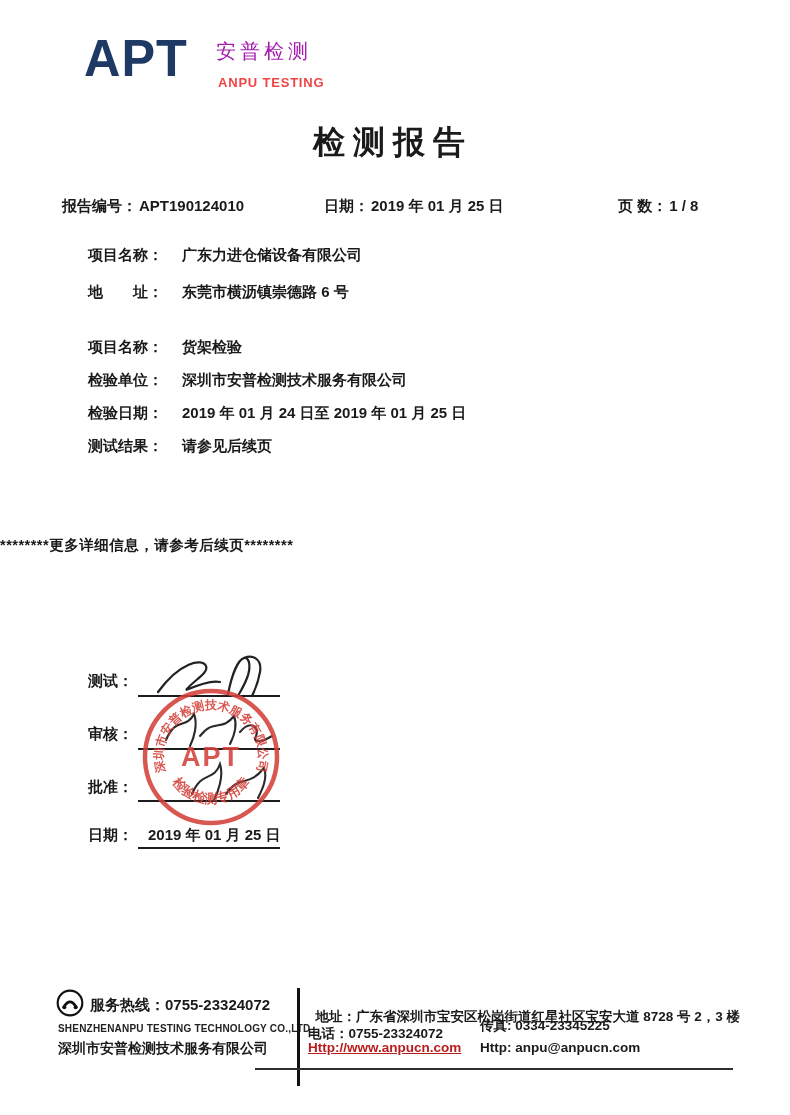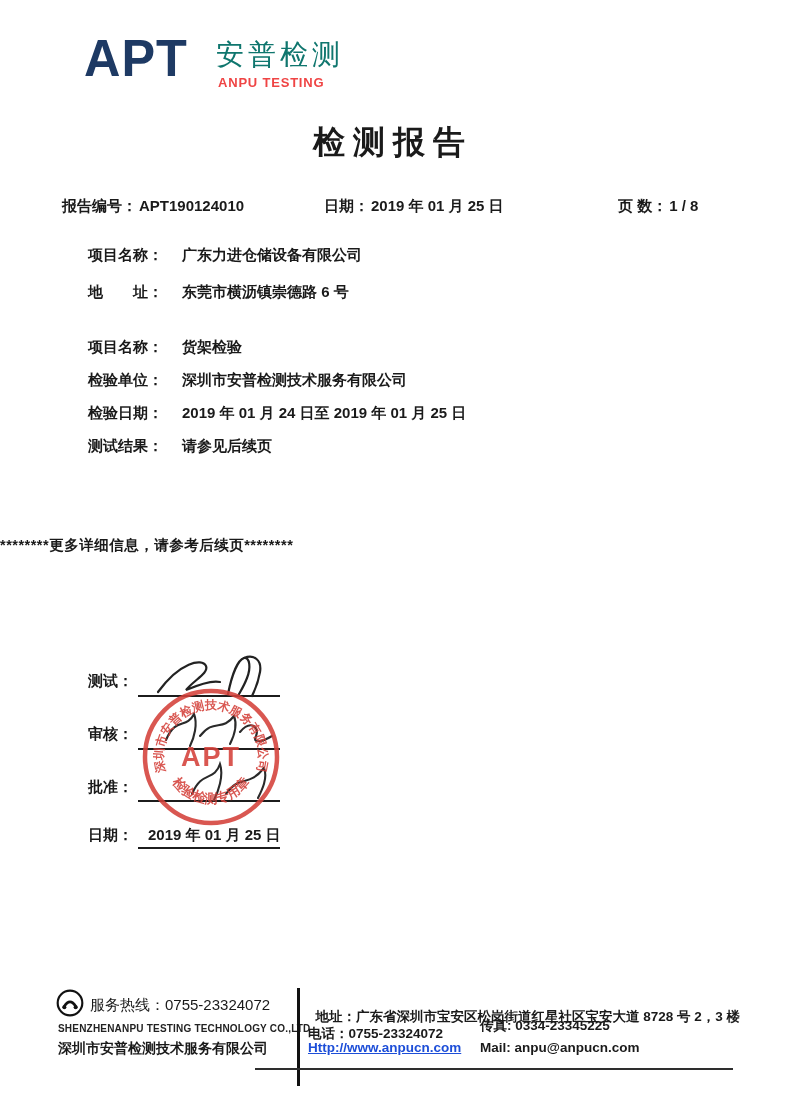--- a/index.html
+++ b/index.html
@@ -7,21 +7,21 @@
     width:790px;height:1115px;background:#ffffff;position:relative;
     font-family:"Liberation Sans","DejaVu Sans",sans-serif;color:#1a1a1a;
     overflow:hidden;
   }
   .abs{position:absolute;}
   .b{font-weight:bold;}
 
   
   .logo-apt{left:84px;top:32px;font-size:52px;line-height:1;font-weight:800;
     color:#1e3a64;letter-spacing:1px;transform:scaleX(.97);transform-origin:left;}
-  .logo-cn{left:216px;top:40px;font-size:28px;line-height:1.1;color:#0f766e;
+  .logo-cn{left:216px;top:40px;font-size:20px;line-height:1.1;color:#a21caf;
     letter-spacing:4px;font-weight:500;}
   .logo-en{left:218px;top:75px;font-size:13px;color:#ef4444;font-weight:bold;
     letter-spacing:.8px;}
 
   .title{left:0;top:121px;width:786px;text-align:center;font-size:32px;
     font-weight:bold;letter-spacing:8px;}
 
   .meta{top:197px;font-size:15px;}
   .meta-no{left:62px;}
   .meta-date{left:324px;}
@@ -38,27 +38,27 @@
   .sig-line{left:138px;width:142px;height:0;border-top:2px solid #1c1c1c;}
   .sig-date-val{left:148px;font-size:15px;font-weight:bold;}
 
   .stamp-svg{left:136px;top:682px;opacity:.88;}
   .sig-svg{pointer-events:none;}
 
   
   .f-vline{left:297px;top:988px;width:3px;height:98px;background:#111;}
   .f-hline{left:255px;top:1068px;width:478px;height:2px;background:#2e2e2e;}
   .f-phone-icon{left:55px;top:988px;}
-  .f-hotline{left:90px;top:996px;font-size:15px;font-weight:normal;}
+  .f-hotline{left:90px;top:996px;font-size:15px;font-weight:bold;}
   .f-co-en{left:58px;top:1023px;font-size:10px;font-weight:bold;letter-spacing:.2px;color:#222;}
   .f-co-cn{left:58px;top:1040px;font-size:14px;font-weight:bold;}
   .f-addr{left:308px;top:993px;font-size:13.5px;font-weight:bold;white-space:pre;}
   .f-tel{left:308px;top:1017px;font-size:13.5px;font-weight:bold;margin-top:8px;}
   .f-fax{left:480px;top:1017px;font-size:13.5px;font-weight:bold;}
-  .f-web{left:308px;top:1040px;font-size:13.5px;font-weight:bold;color:#1d4ed8;
+  .f-web{left:308px;top:1040px;font-size:13.5px;font-weight:bold;color:#b91c1c;
     text-decoration:underline;cursor:pointer;}
   .f-mail{left:480px;top:1040px;font-size:13.5px;font-weight:bold;}
 </style>
 </head>
 <body>
 
 <div class="abs logo-apt">APT</div>
 <div class="abs logo-cn">安普检测</div>
 <div class="abs logo-en">ANPU TESTING</div>
 
@@ -157,16 +157,16 @@
   <span>地址：</span><span>广东省深圳市宝安区松岗街道红星社区宝安大道 8728 号 2，3 楼</span>
 </div>
 <div class="abs f-tel">
   <span>电话：</span><span>0755-23324072</span>
 </div>
 <div class="abs f-fax">
   <span>传真: </span><span>0334-23345225</span>
 </div>
 <div class="abs f-web">Http://www.anpucn.com</div>
 <div class="abs f-mail">
-  <span>Mail: </span><span>anpu@anpucn.com</span>
+  <span>Http: </span><span>anpu@anpucn.com</span>
 </div>
 
 <div class="abs f-hline"></div>
 
 </body></html>

